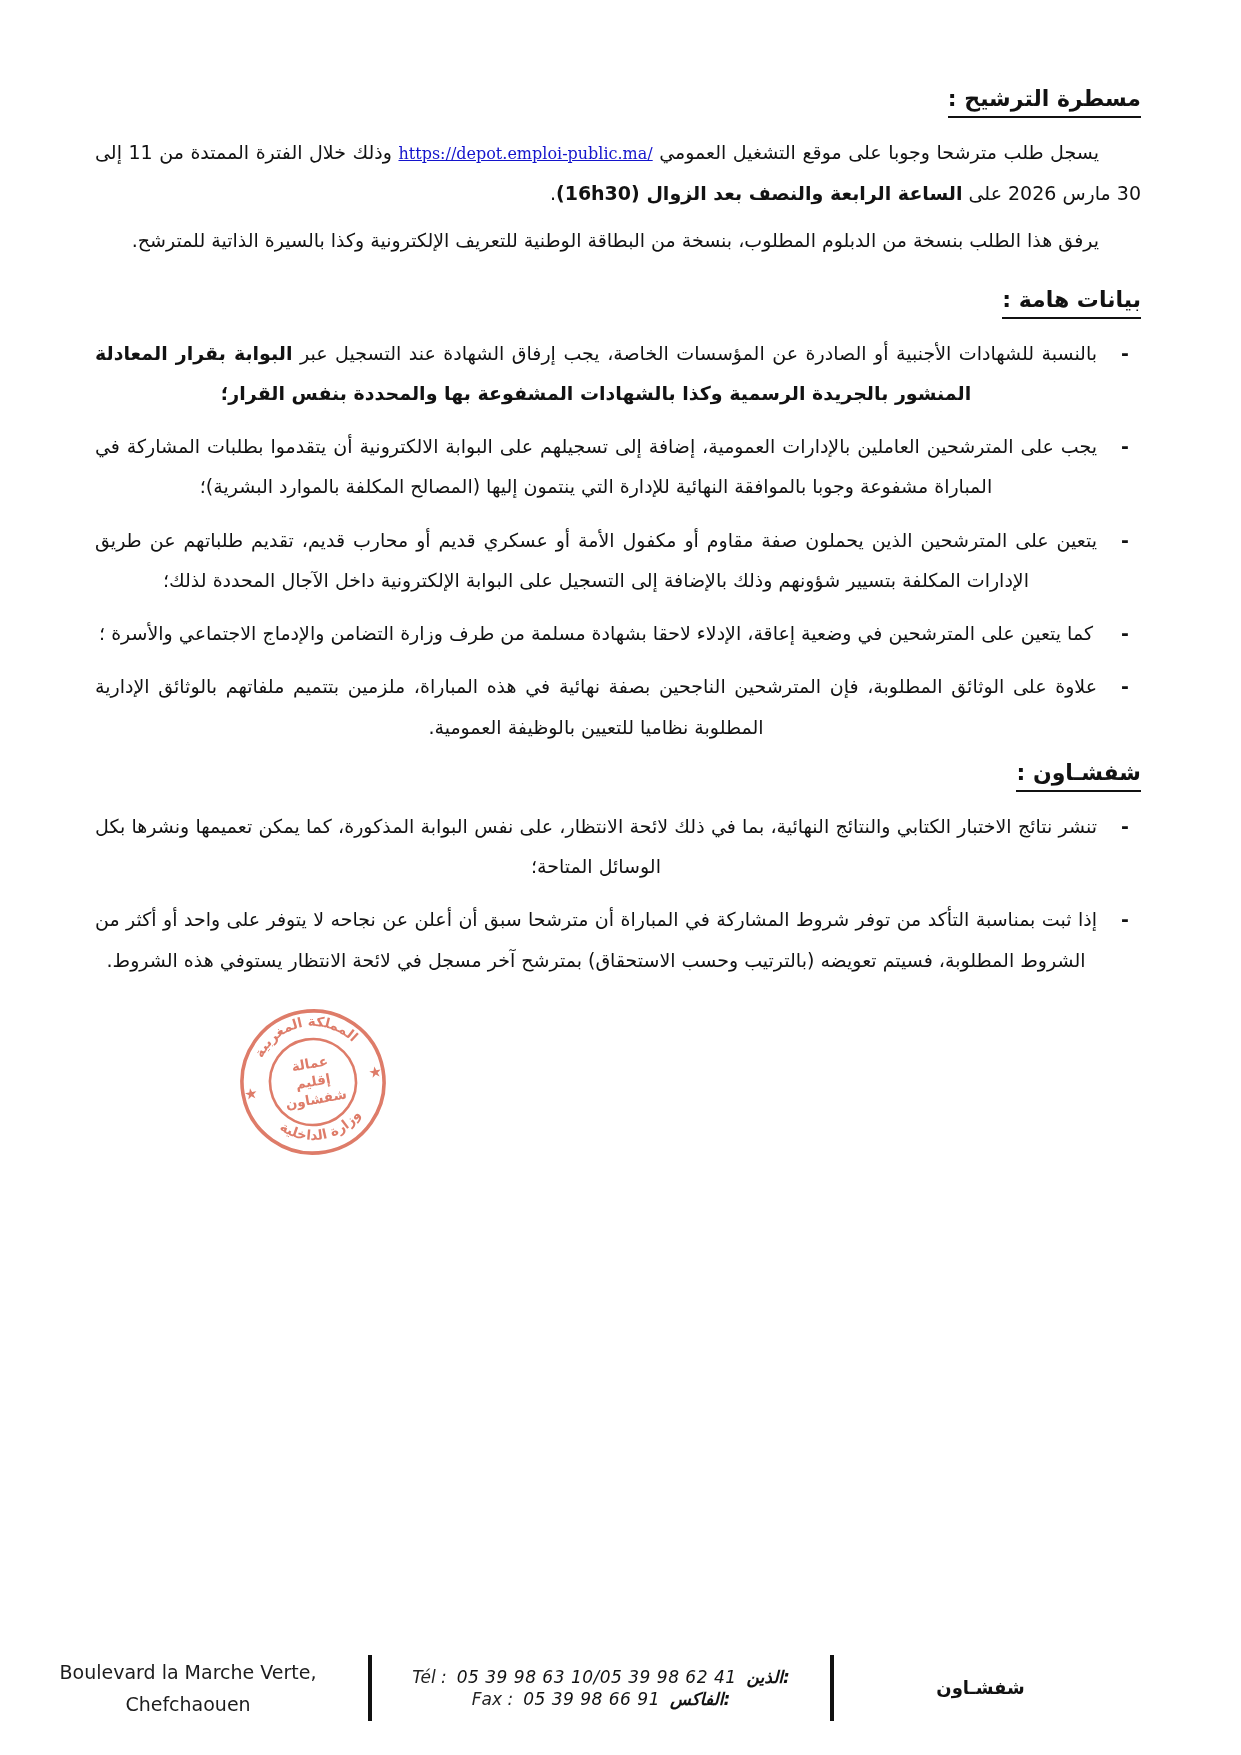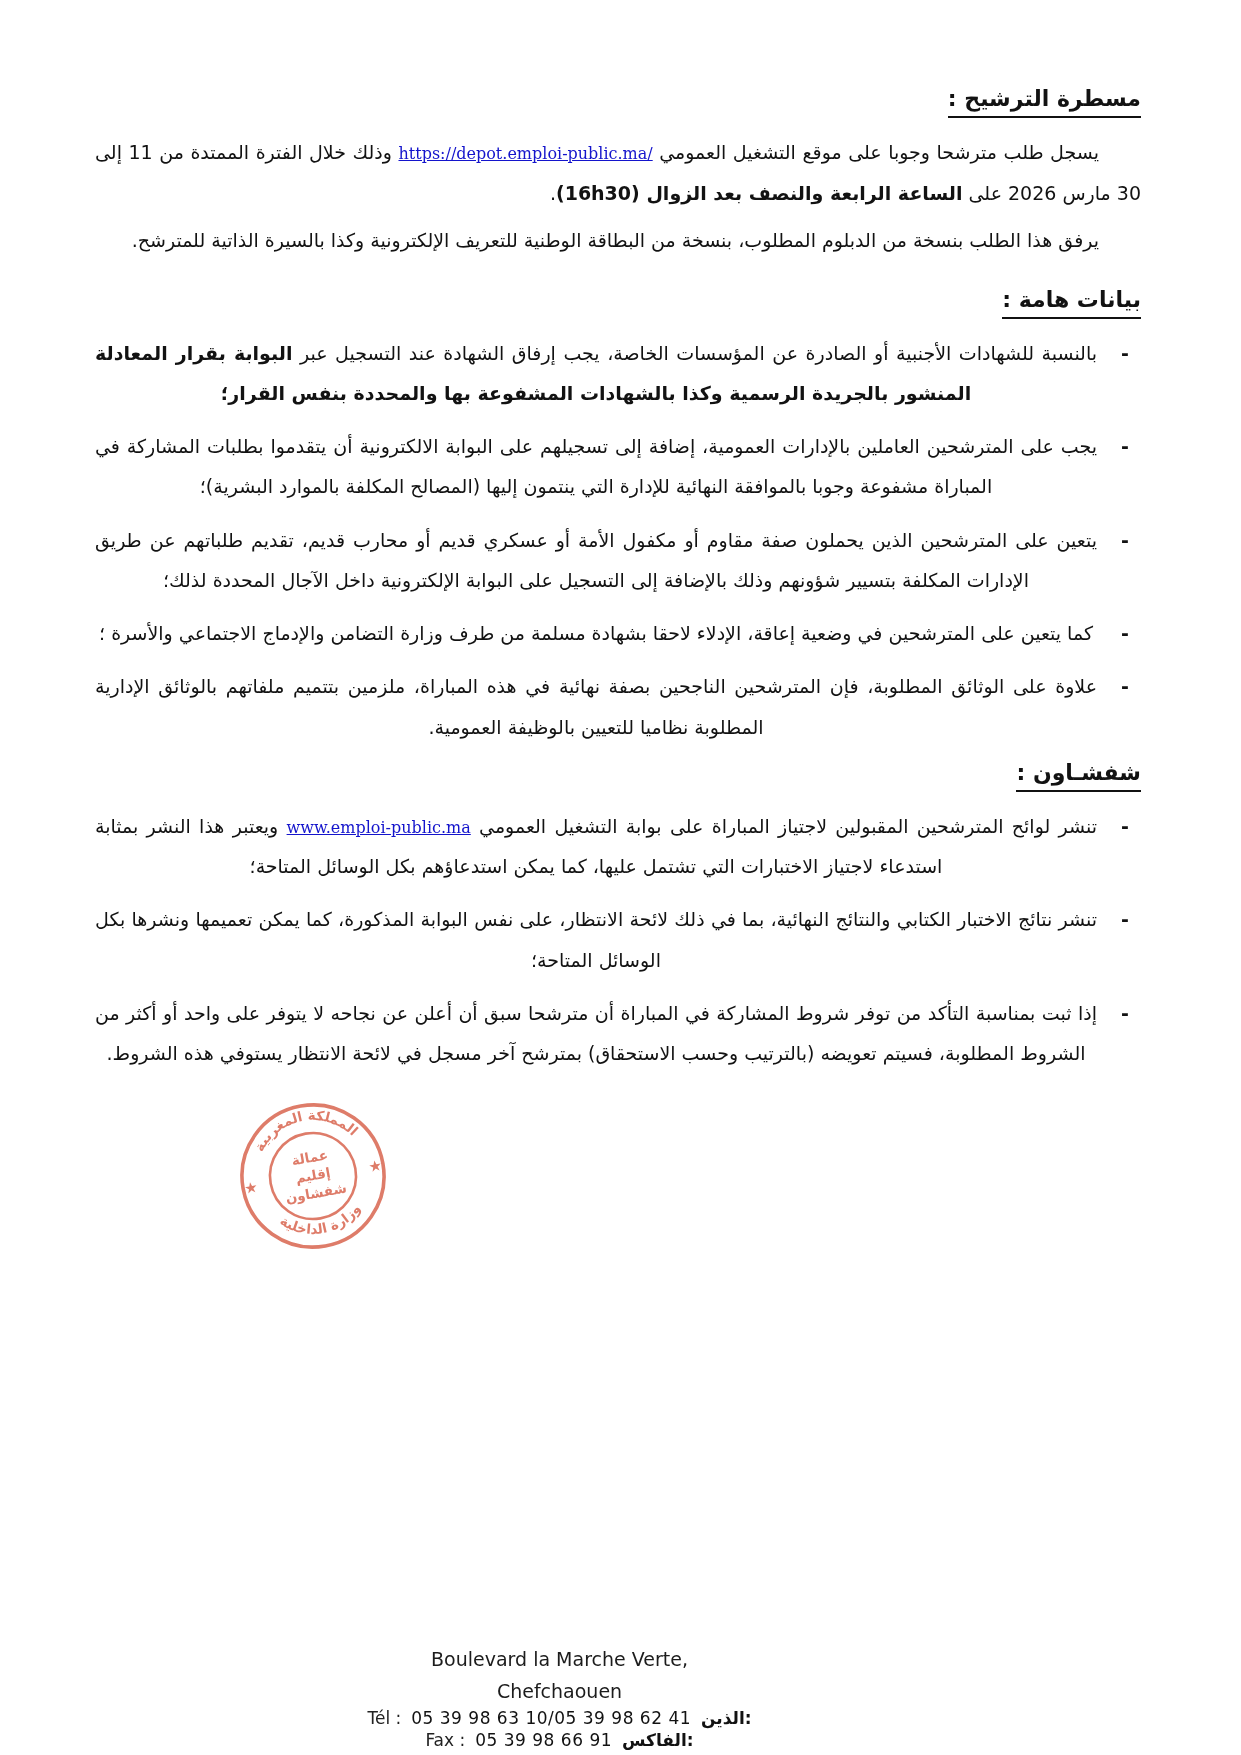--- a/index.html
+++ b/index.html
@@ -58,42 +58,43 @@
   
   .stamp-wrap {
     width:152px; height:152px;
     margin:26px 752px 0 0;
     transform:rotate(-10deg);
     opacity:.88;
   }
 
   
   .footer {
-    position:absolute; left:0; top:1643px;
+    position:absolute; left:8px; top:1643px;
     width:1119px; height:90px;
     direction:ltr;
-    display:flex; align-items:center;flex-direction:column;
+    display:flex; align-items:center;
   }
   .footer-col-fr {
     width:360px; text-align:center;
     font-size:19px; line-height:1.7; color:#1c1c1c;
   }
   .footer-divider {
     width:4px; height:66px; background:#111;
   }
   .footer-contact {
     width:458px;
     display:flex; flex-direction:column; justify-content:center;
     gap:2px; padding:0 14px;
     font-size:17px;
   }
   .contact-row {
     display:flex; direction:ltr; align-items:baseline;
     justify-content:center; gap:10px;
     white-space:nowrap;
+    font-style:italic;
   }
   .contact-label-fr { color:#222; }
   .contact-value { letter-spacing:.5px; }
   .contact-label-ar { font-weight:bold; }
   .footer-col-ar {
     flex:1; text-align:center;
     direction:rtl;
     font-size:18px; font-weight:bold; line-height:1.8;
   }
 </style>
@@ -120,21 +121,20 @@
     <li><span>يتعين على المترشحين الذين يحملون صفة مقاوم أو مكفول الأمة أو عسكري قديم أو محارب قديم، تقديم طلباتهم عن طريق الإدارات المكلفة بتسيير شؤونهم وذلك بالإضافة إلى التسجيل على البوابة الإلكترونية داخل الآجال المحددة لذلك؛</span></li>
     <li><span>كما يتعين على المترشحين في وضعية إعاقة، الإدلاء لاحقا بشهادة مسلمة من طرف وزارة التضامن والإدماج الاجتماعي والأسرة ؛</span></li>
     <li><span>علاوة على الوثائق المطلوبة، فإن المترشحين الناجحين بصفة نهائية في هذه المباراة، ملزمين بتتميم ملفاتهم بالوثائق الإدارية المطلوبة نظاميا للتعيين بالوظيفة العمومية.</span></li>
   </ul>
 
   <div class="doc-heading">
     <span>شفشـاون :</span>
   </div>
 
   <ul class="doc-list">
-    <li><span>تنشر لوائح المترشحين المقبولين لاجتياز المباراة على بوابة التشغيل العمومي </span><a class="doc-link" dir="ltr" href="#">www.emploi-public.ma</a><span> ويعتبر هذا النشر بمثابة استدعاء لاجتياز الاختبارات التي تشتمل عليها، كما يمكن استدعاؤهم بكل الوسائل المتاحة؛</span></li>
     <li><span>تنشر نتائج الاختبار الكتابي والنتائج النهائية، بما في ذلك لائحة الانتظار، على نفس البوابة المذكورة، كما يمكن تعميمها ونشرها بكل الوسائل المتاحة؛</span></li>
     <li><span>إذا ثبت بمناسبة التأكد من توفر شروط المشاركة في المباراة أن مترشحا سبق أن أعلن عن نجاحه لا يتوفر على واحد أو أكثر من الشروط المطلوبة، فسيتم تعويضه (بالترتيب وحسب الاستحقاق) بمترشح آخر مسجل في لائحة الانتظار يستوفي هذه الشروط.</span></li>
   </ul>
 
   <div class="stamp-wrap">
     <svg width="152" height="152" viewBox="0 0 152 152">
       <g fill="none" stroke="#da6a55">
         <circle cx="76" cy="76" r="71" stroke-width="3.6"></circle>
         <circle cx="76" cy="76" r="43" stroke-width="2.6"></circle>
       </g>

